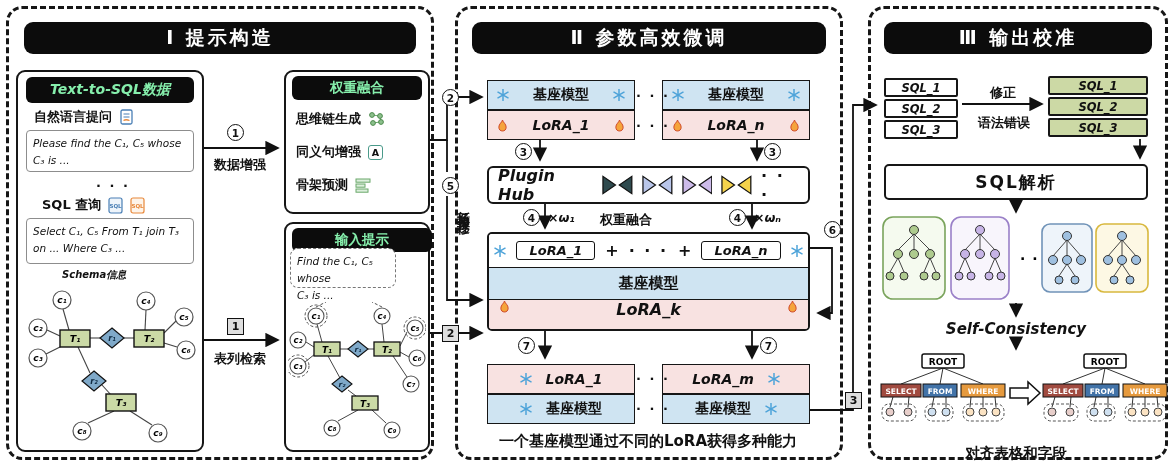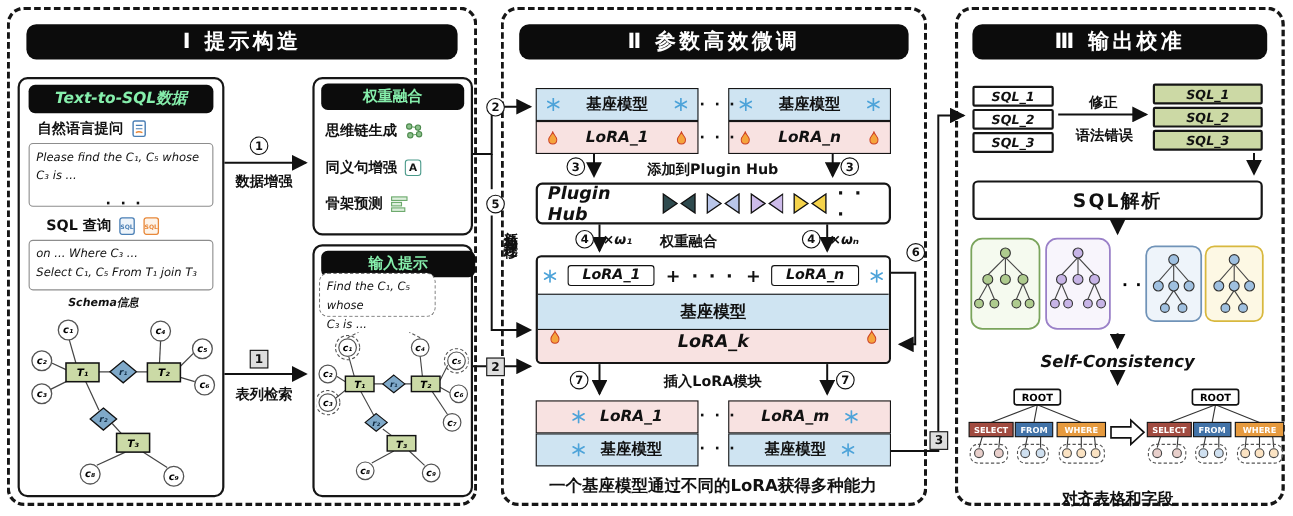--- a/index.html
+++ b/index.html
@@ -88,40 +88,40 @@
 
   <div class="item" style="left:34px;top:108px">
     <span>自然语言提问</span>
     <svg class="memo" width="16" height="16" viewBox="0 0 16 16">
       <rect x="2" y="1" width="11" height="14" rx="1.5" fill="#fff" stroke="#4a7fb5" stroke-width="1.3"></rect>
       <line x1="4.5" y1="5" x2="10.5" y2="5" stroke="#4a7fb5" stroke-width="1"></line>
       <line x1="4.5" y1="8" x2="10.5" y2="8" stroke="#4a7fb5" stroke-width="1"></line>
       <path d="M4.5 11.5 Q7 10 10.5 11.5" stroke="#e8883a" stroke-width="1.3" fill="none"></path>
     </svg>
   </div>
-  <div class="exbox" style="left:26px;top:130px;width:168px;height:58px">
+  <div class="exbox" style="left:26px;top:130px;width:168px;height:42px">
     <span>Please find the C₁, C₅ whose</span>
     <span>C₃ is ...</span>
   </div>
   <div class="dots" style="left:96px;top:178px">· · ·</div>
 
   <div class="item" style="left:42px;top:196px">
     <span>SQL 查询</span>
     <svg width="15" height="17" viewBox="0 0 15 17">
       <rect x="1" y="1" width="13" height="15" rx="2" fill="#eef4fa" stroke="#4a7fb5" stroke-width="1.2"></rect>
       <text x="7.5" y="11" text-anchor="middle" font-size="5.5" font-weight="bold" fill="#4a7fb5">SQL</text>
     </svg>
     <svg width="15" height="17" viewBox="0 0 15 17">
       <rect x="1" y="1" width="13" height="15" rx="2" fill="#fdf4ea" stroke="#e8883a" stroke-width="1.2"></rect>
       <text x="7.5" y="11" text-anchor="middle" font-size="5.5" font-weight="bold" fill="#e8883a">SQL</text>
     </svg>
   </div>
   <div class="exbox" style="left:26px;top:218px;width:168px;height:46px">
+    <span>Select C₁, C₅ From T₁ join T₃</span>
     <span>on ... Where C₃ ...</span>
-    <span>Select C₁, C₅ From T₁ join T₃</span>
   </div>
 
   <div class="lbl ital" style="left:62px;top:268px;font-size:10px">Schema信息</div>
 
   <svg class="conn" style="left:24px;top:286px;z-index:3" width="176" height="162" viewBox="0 0 176 162">
     <g stroke="#444" stroke-width="1.1">
       <line x1="45" y1="44" x2="39" y2="23"></line>
         <line x1="36" y1="50" x2="23" y2="44"></line>
       <line x1="38" y1="60" x2="22" y2="68"></line>
         <line x1="66" y1="52" x2="76" y2="52"></line>
@@ -312,21 +312,20 @@
     <svg class="flame" viewBox="0 0 12 14">
         <path d="M6 1 C6.8 4 10 5.2 10 8.8 C10 11.6 8.2 13 6 13 C3.8 13 2 11.6 2 8.8 C2 5.2 5.2 4 6 1 Z" fill="#f5a43c" stroke="#cc4125" stroke-width="1"></path>
       </svg>
     <span class="ital">LoRA_n</span>
     <svg class="flame" viewBox="0 0 12 14">
         <path d="M6 1 C6.8 4 10 5.2 10 8.8 C10 11.6 8.2 13 6 13 C3.8 13 2 11.6 2 8.8 C2 5.2 5.2 4 6 1 Z" fill="#f5a43c" stroke="#cc4125" stroke-width="1"></path>
       </svg>
   </div>
 
   <div class="circ" style="left:515px;top:143px">3</div>
-  <div class="lbl" style="left:560px;top:145px;width:176px;text-align:center">添加到Plugin Hub</div>
   <div class="circ" style="left:764px;top:143px">3</div>
 
   <div class="obox" style="left:487px;top:166px;width:323px;height:38px;border-radius:6px;display:flex;align-items:center;gap:9px;padding:0 9px">
     <span class="ital" style="font-weight:700;font-size:16px">Plugin Hub</span>
     <svg width="32" height="20" viewBox="0 0 32 20">
         <polygon points="1,1 1,19 14,10" fill="#2e4a4e" stroke="#111" stroke-width="1.3"></polygon>
         <polygon points="31,1 31,19 18,10" fill="#2e4a4e" stroke="#111" stroke-width="1.3"></polygon>
       </svg>
     <svg width="32" height="20" viewBox="0 0 32 20">
         <polygon points="1,1 1,19 14,10" fill="#b9c6ea" stroke="#111" stroke-width="1.3"></polygon>
@@ -379,21 +378,20 @@
           <path d="M6 1 C6.8 4 10 5.2 10 8.8 C10 11.6 8.2 13 6 13 C3.8 13 2 11.6 2 8.8 C2 5.2 5.2 4 6 1 Z" fill="#f5a43c" stroke="#cc4125" stroke-width="1"></path>
         </svg>
       <span class="ital">LoRA_k</span>
       <svg class="flame" viewBox="0 0 12 14">
           <path d="M6 1 C6.8 4 10 5.2 10 8.8 C10 11.6 8.2 13 6 13 C3.8 13 2 11.6 2 8.8 C2 5.2 5.2 4 6 1 Z" fill="#f5a43c" stroke="#cc4125" stroke-width="1"></path>
         </svg>
     </div>
   </div>
 
   <div class="circ" style="left:518px;top:337px">7</div>
-  <div class="lbl" style="left:560px;top:338px;width:176px;text-align:center">插入LoRA模块</div>
   <div class="circ" style="left:760px;top:337px">7</div>
 
   <div class="row2 pink rowc" style="left:487px;top:364px;width:148px;height:30px">
     <svg class="snow" viewBox="0 0 12 12">
         <g stroke="#4da3d9" stroke-width="1.5" stroke-linecap="round">
           <line x1="6" y1="0.5" x2="6" y2="11.5"></line>
           <line x1="1" y1="3.2" x2="11" y2="8.8"></line>
           <line x1="1" y1="8.8" x2="11" y2="3.2"></line>
         </g>
       </svg>

